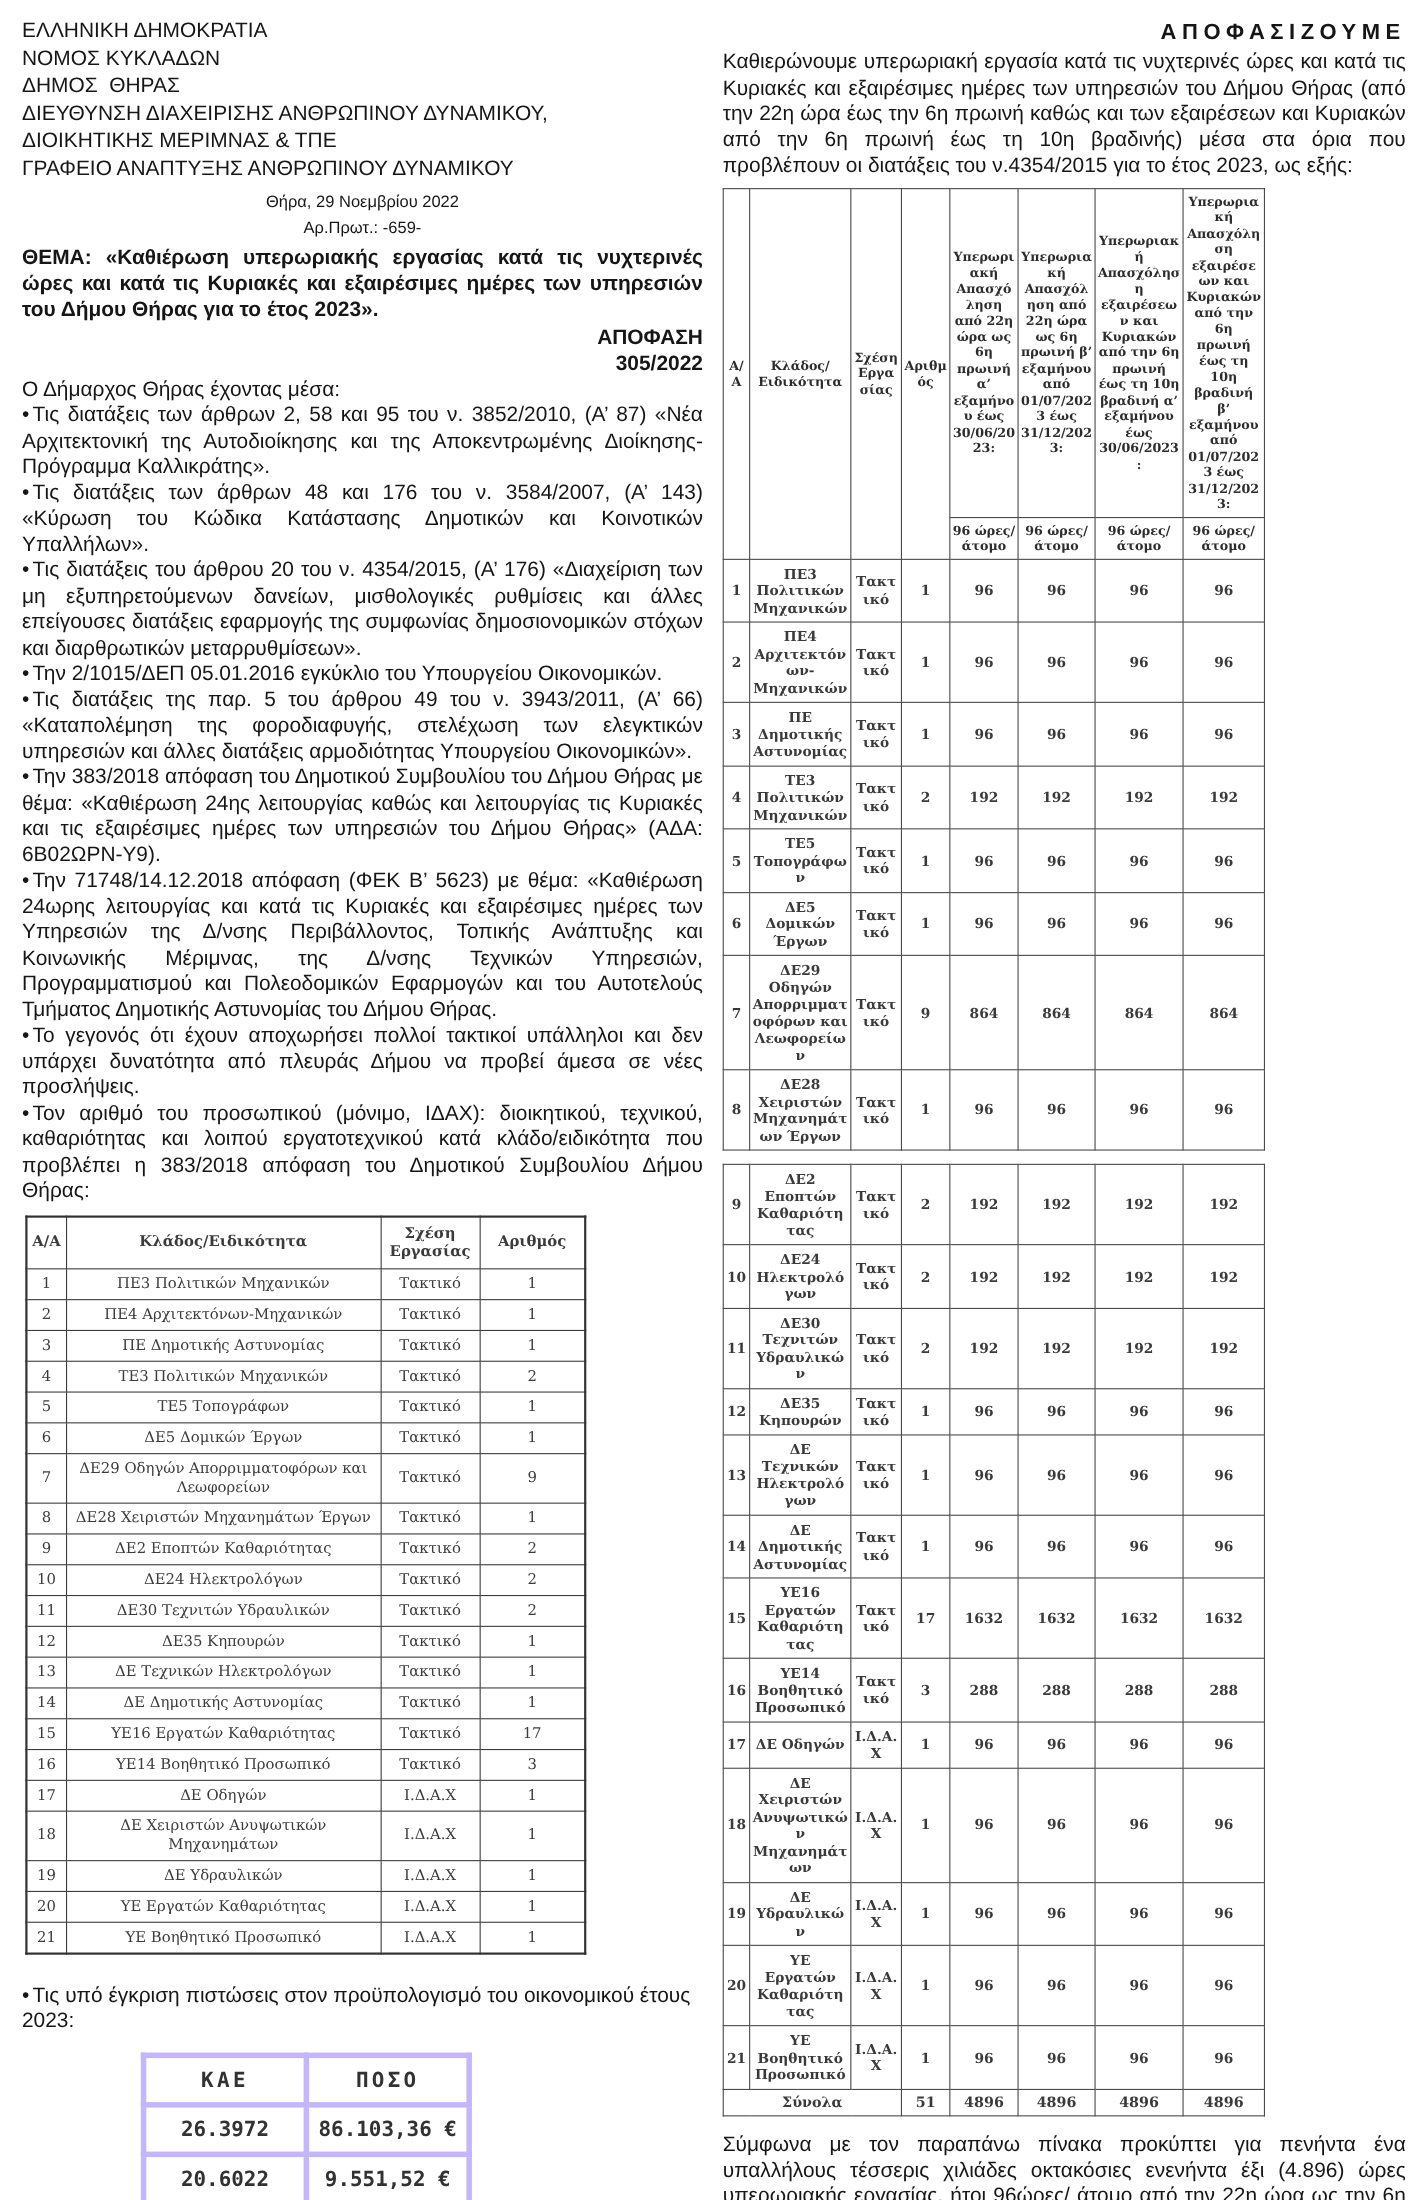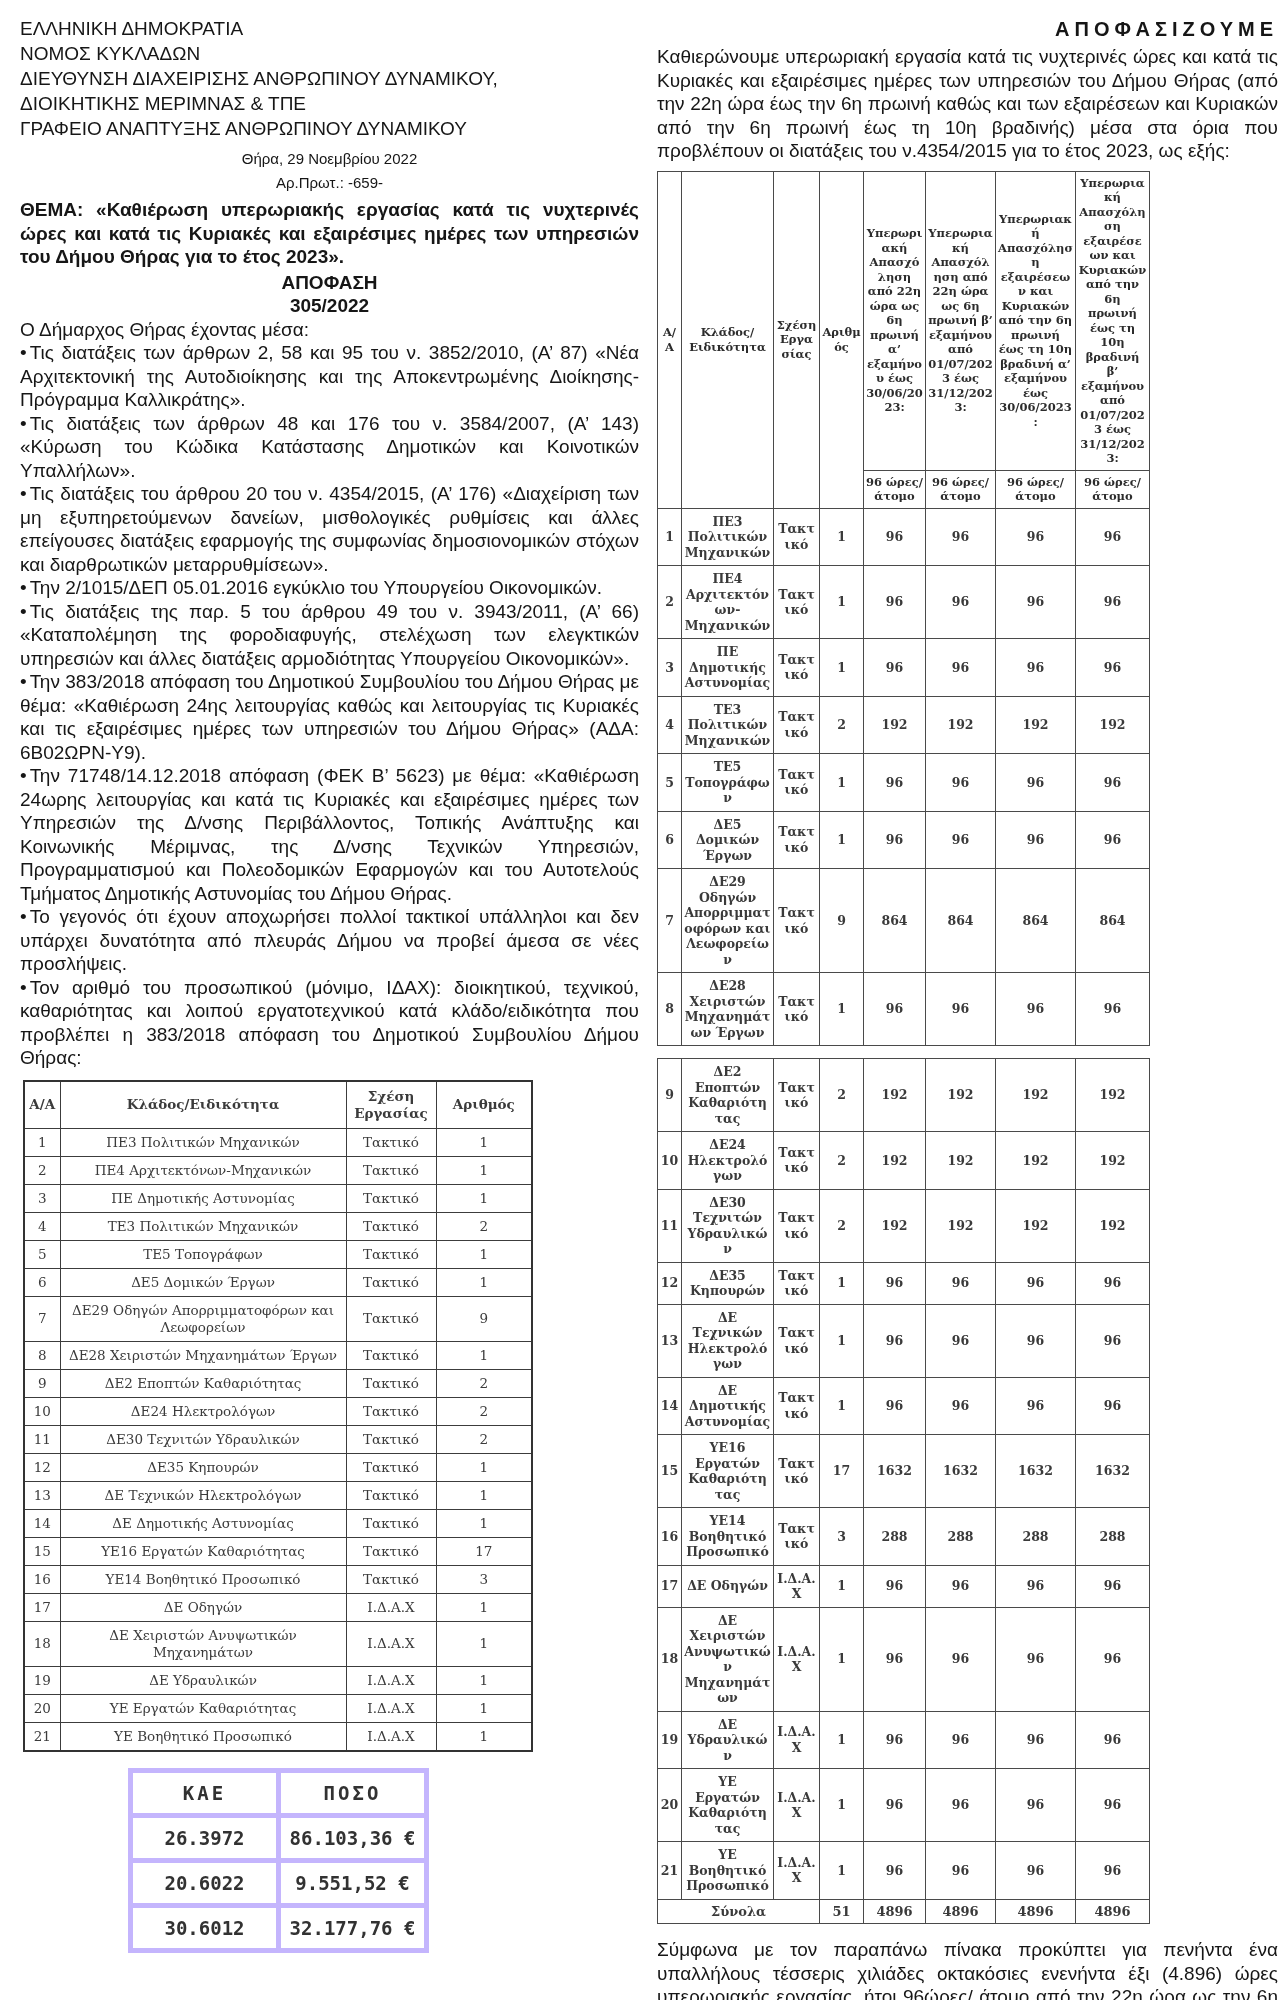--- a/index.html
+++ b/index.html
@@ -11,21 +11,21 @@
   .page{display:flex;gap:18px;padding:16px 6px 0 20px;box-sizing:border-box;width:1284px;}
   .col{box-sizing:border-box;}
   .col.left{width:620px;}
   .col.right{width:622px;}
 
   
   .agency div{font-size:19px;line-height:25px;white-space:pre-wrap;}
   .dateblock{text-align:center;font-size:15px;line-height:24px;margin-top:6px;}
   p{margin:0;}
   .subject{font-weight:bold;font-size:19px;line-height:23.5px;text-align:justify;margin-top:3px;}
-  .decision-head{text-align:center;font-weight:bold;font-size:19px;line-height:23.5px;margin-top:2px;}
+  .decision-head{text-align:right;font-weight:bold;font-size:19px;line-height:23.5px;margin-top:2px;}
   .body-text{font-size:19px;line-height:23.5px;}
   .just{text-align:justify;}
   .bullet::before{content:"\2022";margin-right:3px;}
 
   table{border-collapse:collapse;table-layout:fixed;}
   td,th{vertical-align:middle;text-align:center;overflow-wrap:anywhere;}
 
   .staff{width:508px;margin:10px 0 0 3px;font-family:"DejaVu Serif",serif;color:#3b3b3b;}
   .staff th,.staff td{border:1px solid #3c3c3c;font-size:13.5px;line-height:17px;padding:5px 3px;}
   .staff thead th{font-weight:bold;padding:6px 3px;}
@@ -52,20 +52,21 @@
 </head>
 <body>
 
 <div class="page">
 
   <div class="col left">
 
     <div class="agency">
         <div>ΕΛΛΗΝΙΚΗ ΔΗΜΟΚΡΑΤΙΑ</div>
         <div>ΝΟΜΟΣ ΚΥΚΛΑΔΩΝ</div>
+        <div>ΔΗΜΟΣ  ΘΗΡΑΣ</div>
         <div>ΔΙΕΥΘΥΝΣΗ ΔΙΑΧΕΙΡΙΣΗΣ ΑΝΘΡΩΠΙΝΟΥ ΔΥΝΑΜΙΚΟΥ,</div>
         <div>ΔΙΟΙΚΗΤΙΚΗΣ ΜΕΡΙΜΝΑΣ &amp; ΤΠΕ</div>
         <div>ΓΡΑΦΕΙΟ ΑΝΑΠΤΥΞΗΣ ΑΝΘΡΩΠΙΝΟΥ ΔΥΝΑΜΙΚΟΥ</div>
       </div>
 
     <div class="dateblock">
       <div>Θήρα, 29 Νοεμβρίου 2022</div>
       <div>Αρ.Πρωτ.: -659-</div>
     </div>
 
@@ -228,20 +229,21 @@
           </tr>
           <tr>
             <td>21</td>
             <td>ΥΕ Βοηθητικό Προσωπικό</td>
             <td>Ι.Δ.Α.Χ</td>
             <td>1</td>
           </tr>
         </tbody>
     </table>
 
+    <p class="credits body-text bullet">Τις υπό έγκριση πιστώσεις στον προϋπολογισμό του οικονομικού έτους 2023:</p>
 
     <table class="budget">
       <colgroup>
           <col style="width:148px">
           <col style="width:148px">
         </colgroup>
       <thead>
         <tr>
           <th>ΚΑΕ</th>
           <th>ΠΟΣΟ</th>

